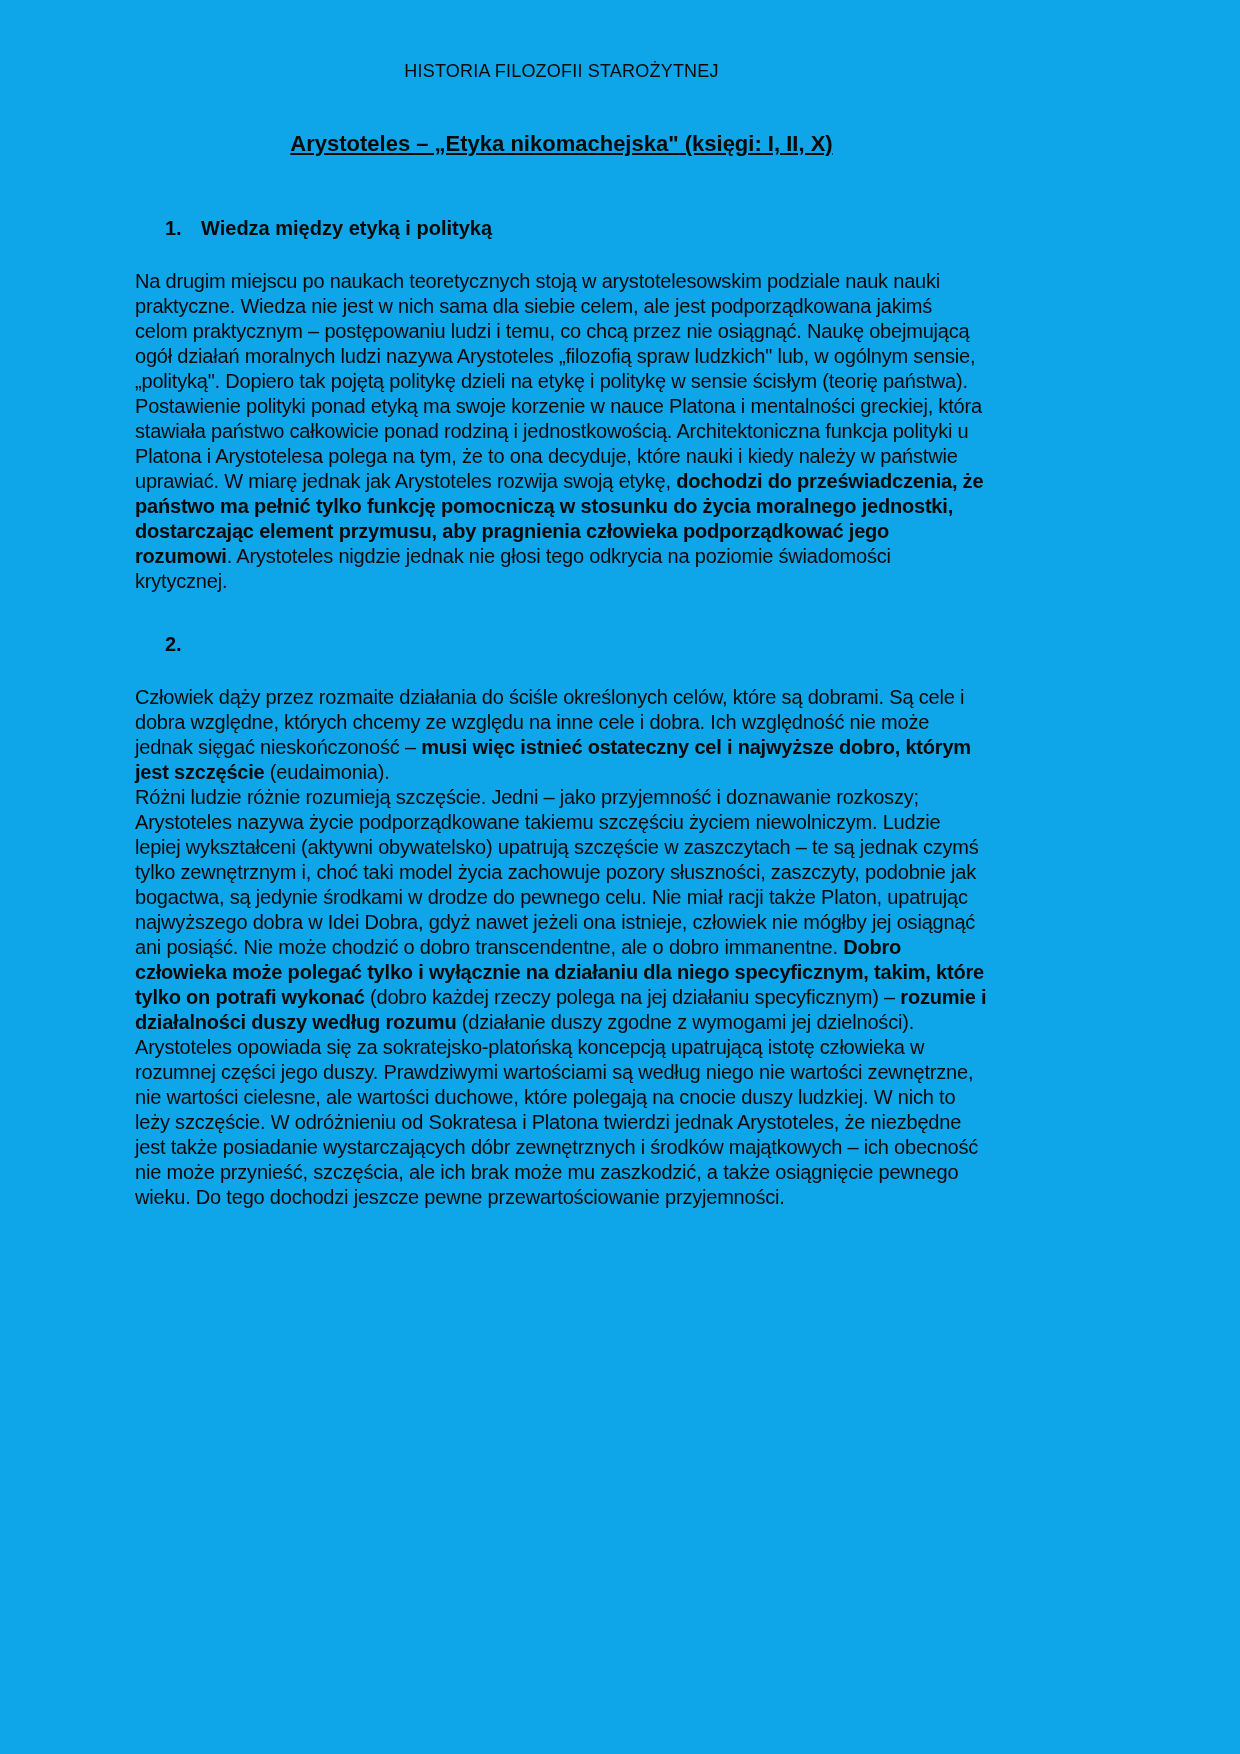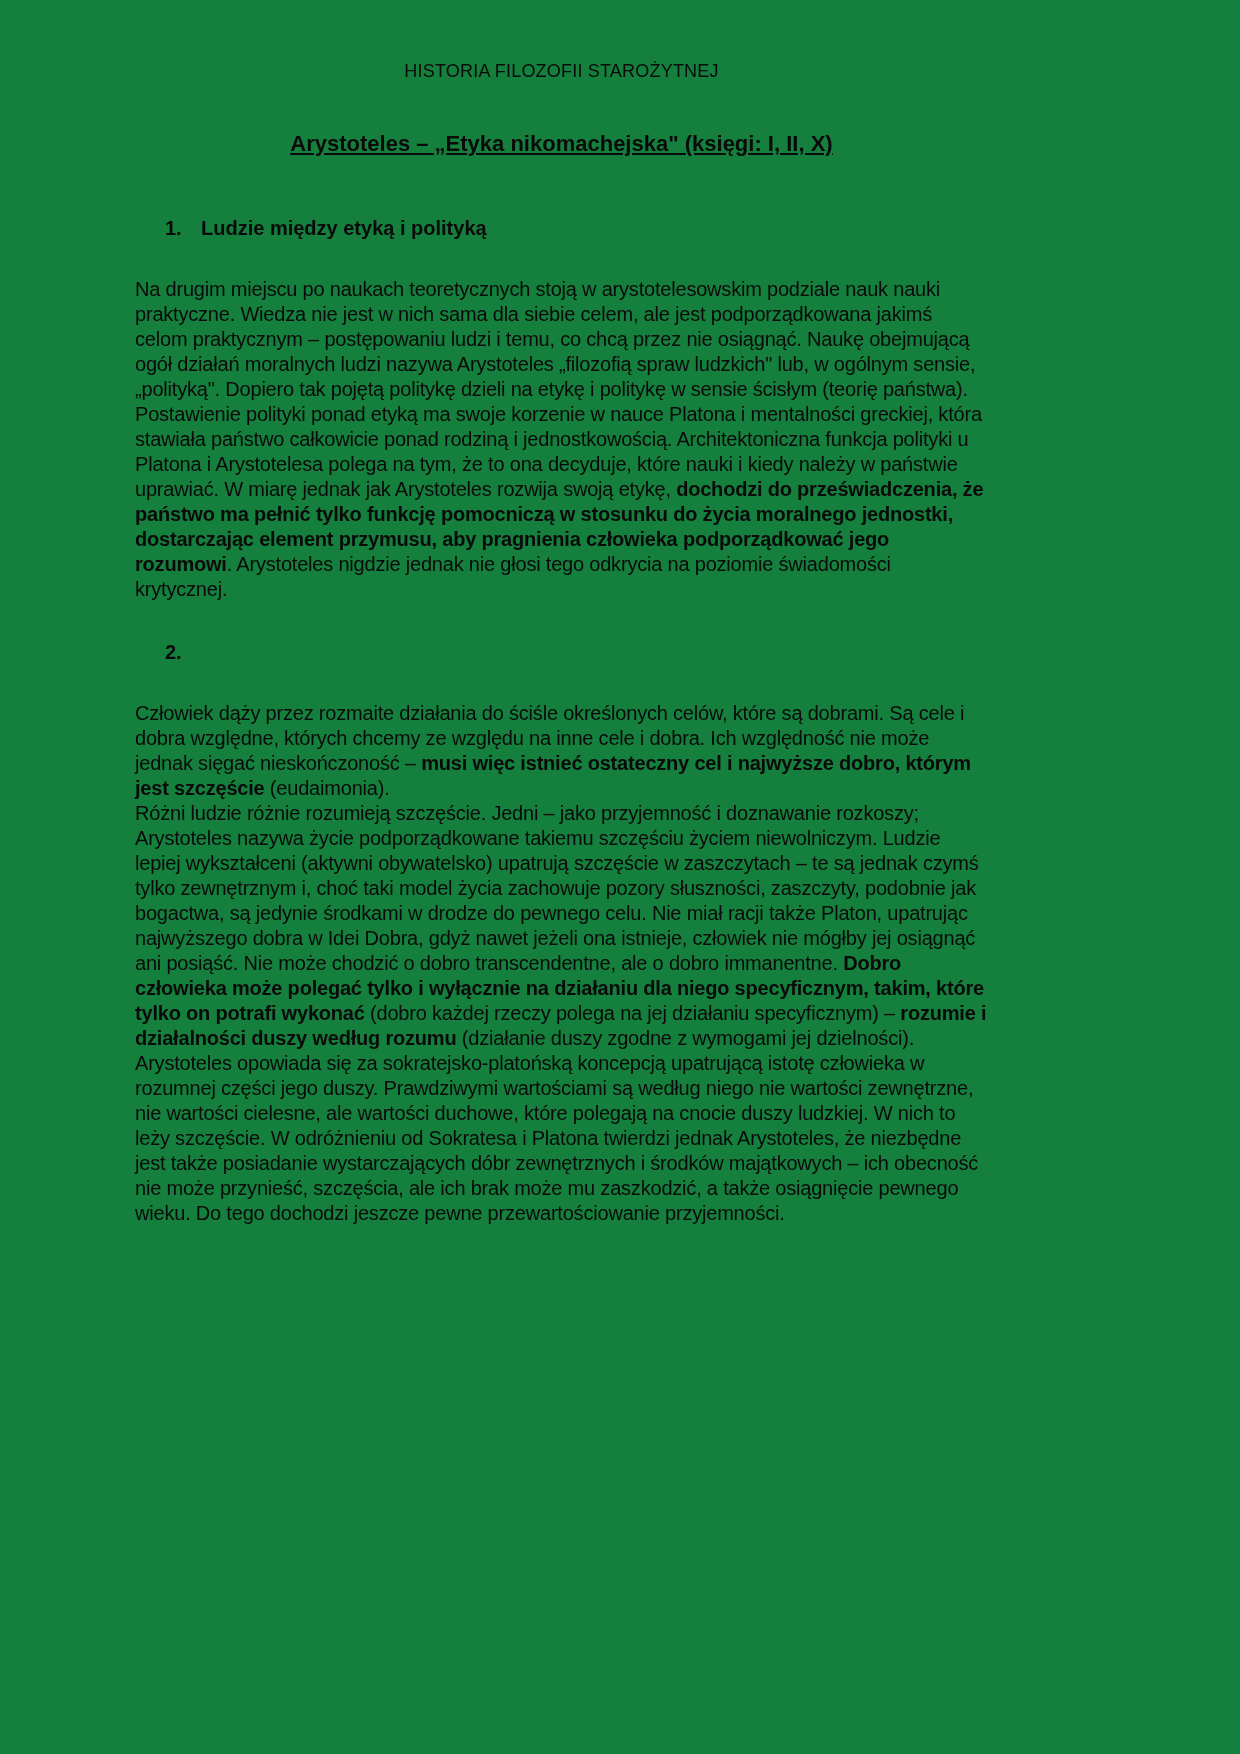--- a/index.html
+++ b/index.html
@@ -12,21 +12,21 @@
     height: 1754px;
     font-family: "Liberation Sans", sans-serif;
     color: #0a0a0a;
     -webkit-font-smoothing: antialiased;
   }
   .page {
     box-sizing: border-box;
     width: 1240px;
     height: 1754px;
     padding: 60px 252px 40px 135px;
-    background: #15803d;
+    background: #0ea5e9;
   }
   .doc-header {
     text-align: center;
     font-size: 18px;
     font-weight: normal;
     letter-spacing: 0.2px;
     line-height: 22px;
   }
   .doc-title {
     margin-top: 48px;
@@ -43,42 +43,42 @@
     padding-left: 30px;
     font-size: 20px;
     font-weight: bold;
     line-height: 25px;
   }
   .section-number {
     width: 36px;
     flex: 0 0 36px;
   }
   .section-body {
-    margin-top: 36px;
+    margin-top: 28px;
     font-size: 20px;
     line-height: 25px;
     letter-spacing: -0.2px;
   }
   .para { margin: 0; }
   .para span.b { font-weight: bold; }
   .para span.i { }
 </style>
 </head>
 <body>
 
 <div class="page">
 
   <div class="doc-header">HISTORIA FILOZOFII STAROŻYTNEJ</div>
 
   <div class="doc-title">Arystoteles – „Etyka nikomachejska" (księgi: I, II, X)</div>
 
   <div class="section-1">
     <div class="section-heading">
       <span class="section-number">1.</span>
-      <span>Ludzie między etyką i polityką</span>
+      <span>Wiedza między etyką i polityką</span>
     </div>
     <div class="section-body">
       <p class="para"><span>Na drugim miejscu po naukach teoretycznych stoją w arystotelesowskim podziale nauk nauki praktyczne. Wiedza nie jest w nich sama dla siebie celem, ale jest podporządkowana jakimś celom praktycznym – postępowaniu ludzi i temu, co chcą przez nie osiągnąć. Naukę obejmującą ogół działań moralnych ludzi nazywa Arystoteles „filozofią spraw ludzkich" lub, w ogólnym sensie, „polityką". Dopiero tak pojętą politykę dzieli na etykę i politykę w sensie ścisłym (teorię państwa). Postawienie polityki ponad etyką ma swoje korzenie w nauce Platona i mentalności greckiej, która stawiała państwo całkowicie ponad rodziną i jednostkowością. Architektoniczna funkcja polityki u Platona i Arystotelesa polega na tym, że to ona decyduje, które nauki i kiedy należy w państwie uprawiać. W miarę jednak jak Arystoteles rozwija swoją etykę, </span><span class="b">dochodzi do przeświadczenia, że państwo ma pełnić tylko funkcję pomocniczą w stosunku do życia moralnego jednostki, dostarczając element przymusu, aby pragnienia człowieka podporządkować jego rozumowi</span><span>. Arystoteles nigdzie jednak nie głosi tego odkrycia na poziomie świadomości krytycznej.</span></p>
     </div>
   </div>
 
   <div class="section-2">
     <div class="section-heading">
       <span class="section-number">2.</span>
     </div>

